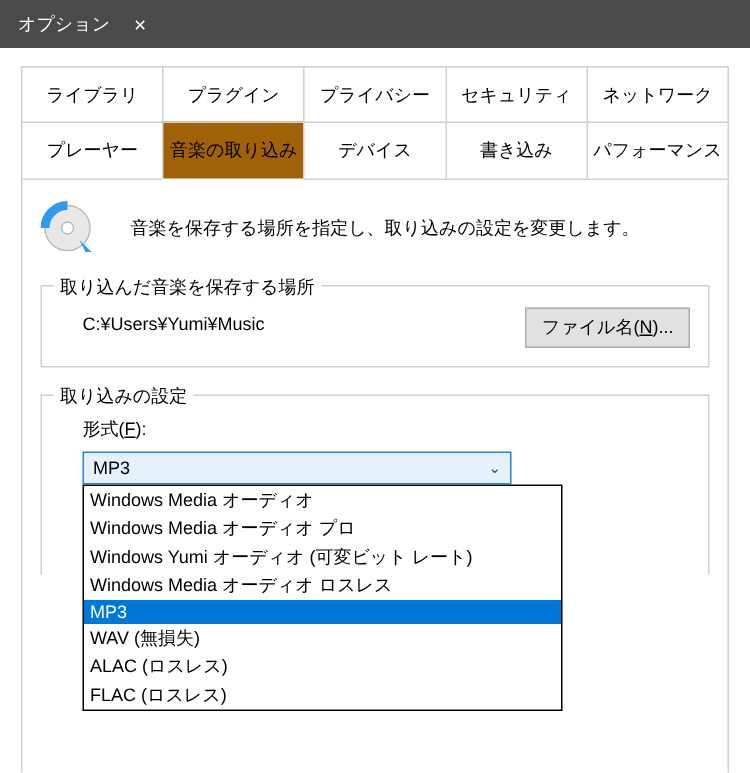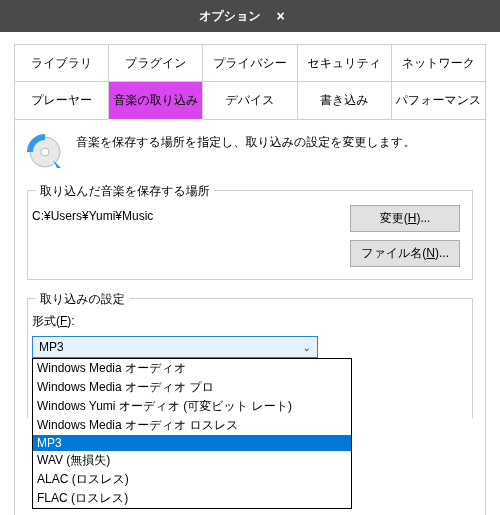--- a/index.html
+++ b/index.html
@@ -1,39 +1,39 @@
 <!DOCTYPE html>
 <html><head>
 <meta charset="utf-8">
 <style>
 * { box-sizing: border-box; margin: 0; padding: 0; font-family: "Yu Gothic UI", "Meiryo", sans-serif; font-size: 12px; }
 body { background: #fff; width: 500px; height: 515px; overflow: hidden; }
 
-.titlebar { background: #4a4a4a; color: #fff; height: 32px; display: flex; align-items: center; padding: 0 12px; justify-content: center; font-weight: bold; }
+.titlebar { background: #4a4a4a; color: #fff; height: 32px; display: flex; align-items: center; padding: 0 12px; justify-content: flex-start; }
 .titlebar .title { font-size: 12px; }
 .titlebar .close { width: 40px; text-align: center; font-size: 14px; cursor: pointer; }
 
 .content { padding: 12px 14px; }
 
 .tabs { display: flex; flex-wrap: wrap; position: relative; }
 .tab { border: 1px solid #d0d0d0; border-bottom: none; padding: 10px 0; text-align: center; background: #fff; cursor: pointer; position: relative; }
 .tabs-row1 { display: flex; width: 100%; }
 .tabs-row1 .tab { flex: 1; border-right: none; }
 .tabs-row1 .tab:last-child { border-right: 1px solid #d0d0d0; }
 .tabs-row2 { display: flex; width: 100%; }
 .tabs-row2 .tab { flex: 1; border-right: none; border-top: 1px solid #d0d0d0; margin-top: -1px; }
 .tabs-row2 .tab:last-child { border-right: 1px solid #d0d0d0; }
-.tab.active { background: #d946ef; z-index: 2; border-bottom: 1px solid #fff; margin-bottom: -1px; }
+.tab.active { background: #a16207; z-index: 2; border-bottom: 1px solid #fff; margin-bottom: -1px; }
 .tab-panel { border: 1px solid #d0d0d0; padding: 14px 12px 20px 12px; min-height: 420px; position: relative; }
 
-.intro { display: flex; align-items: flex-start; gap: 13px; margin-bottom: 20px; }
+.intro { display: flex; align-items: center; gap: 24px; margin-bottom: 20px; }
 .intro-icon { width: 36px; height: 36px; flex-shrink: 0; }
 .intro-text { font-size: 12px; }
 
-.group { border: 1px solid #d0d0d0; padding: 14px 12px 12px 4px; position: relative; margin-bottom: 18px; }
+.group { border: 1px solid #d0d0d0; padding: 14px 12px 12px 27px; position: relative; margin-bottom: 18px; }
 .group-title { position: absolute; top: -8px; left: 8px; background: #fff; padding: 0 4px; font-size: 12px; }
 .path-row { display: flex; justify-content: space-between; align-items: flex-start; gap: 22px; }
 .path-text { padding-top: 4px; }
 .btn-col { display: flex; flex-direction: column; gap: 8px; }
 .btn { border: 1px solid #adadad; background: #e1e1e1; padding: 4px 10px; min-width: 90px; cursor: pointer; text-align: center; }
 .btn .ul { text-decoration: underline; }
 
 .label-row { margin-bottom: 6px; }
 .label-row .ul { text-decoration: underline; }
 
@@ -82,23 +82,20 @@
       </svg>
       <div class="intro-text">音楽を保存する場所を指定し、取り込みの設定を変更します。</div>
     </div>
 
     <div class="group">
       <div class="group-title">取り込んだ音楽を保存する場所</div>
       <div class="path-row">
         <div class="path-text">C:¥Users¥Yumi¥Music</div>
         <div class="btn-col">
           <div class="btn">
-            <span>変更(</span><span class="ul">H</span><span>)...</span>
-          </div>
-          <div class="btn">
             <span>ファイル名(</span><span class="ul">N</span><span>)...</span>
           </div>
         </div>
       </div>
     </div>
 
     <div class="group" style="border-bottom:none; padding-bottom:60px;">
       <div class="group-title">取り込みの設定</div>
 
       <div class="label-row">

